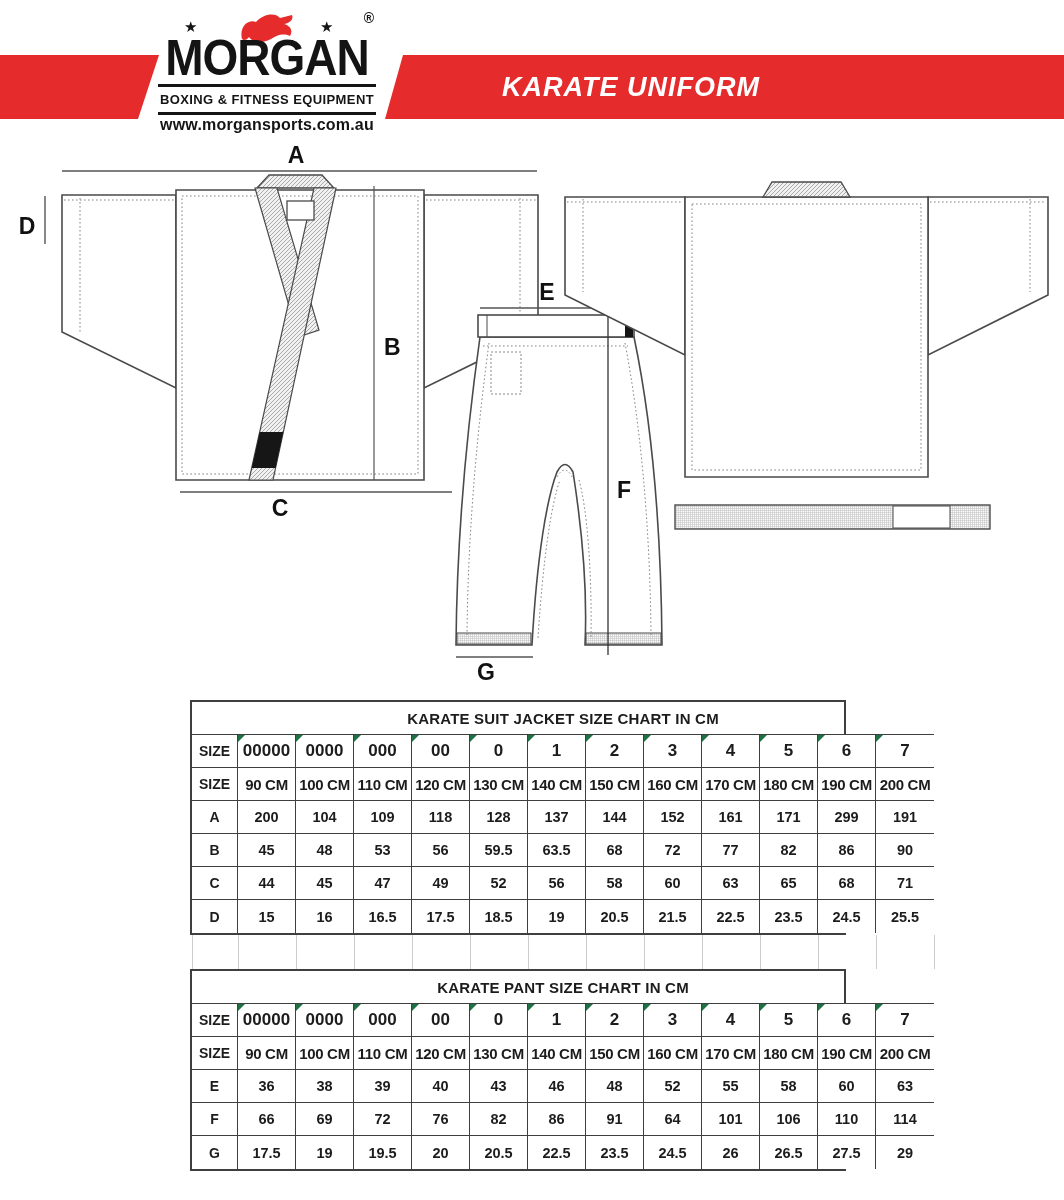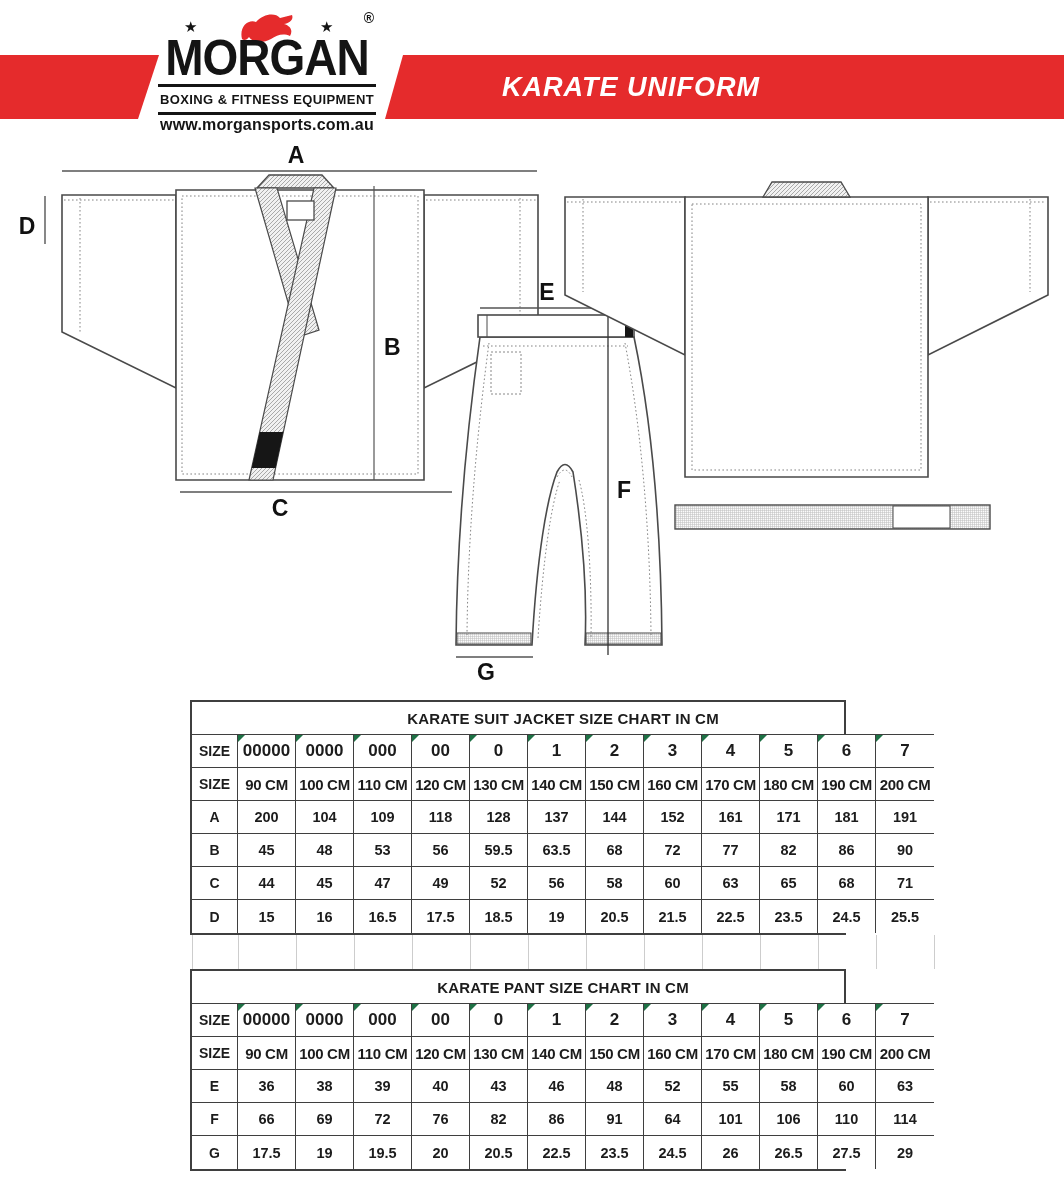--- a/index.html
+++ b/index.html
@@ -217,21 +217,21 @@
         <div class="cell fs-val">200</div>
         <div class="cell fs-val">104</div>
         <div class="cell fs-val">109</div>
         <div class="cell fs-val">118</div>
         <div class="cell fs-val">128</div>
         <div class="cell fs-val">137</div>
         <div class="cell fs-val">144</div>
         <div class="cell fs-val">152</div>
         <div class="cell fs-val">161</div>
         <div class="cell fs-val">171</div>
-        <div class="cell fs-val">181</div>
+        <div class="cell fs-val">299</div>
         <div class="cell fs-val col-last">191</div>
         <div class="cell fs-lab">B</div>
         <div class="cell fs-val">45</div>
         <div class="cell fs-val">48</div>
         <div class="cell fs-val">53</div>
         <div class="cell fs-val">56</div>
         <div class="cell fs-val">59.5</div>
         <div class="cell fs-val">63.5</div>
         <div class="cell fs-val">68</div>
         <div class="cell fs-val">72</div>

